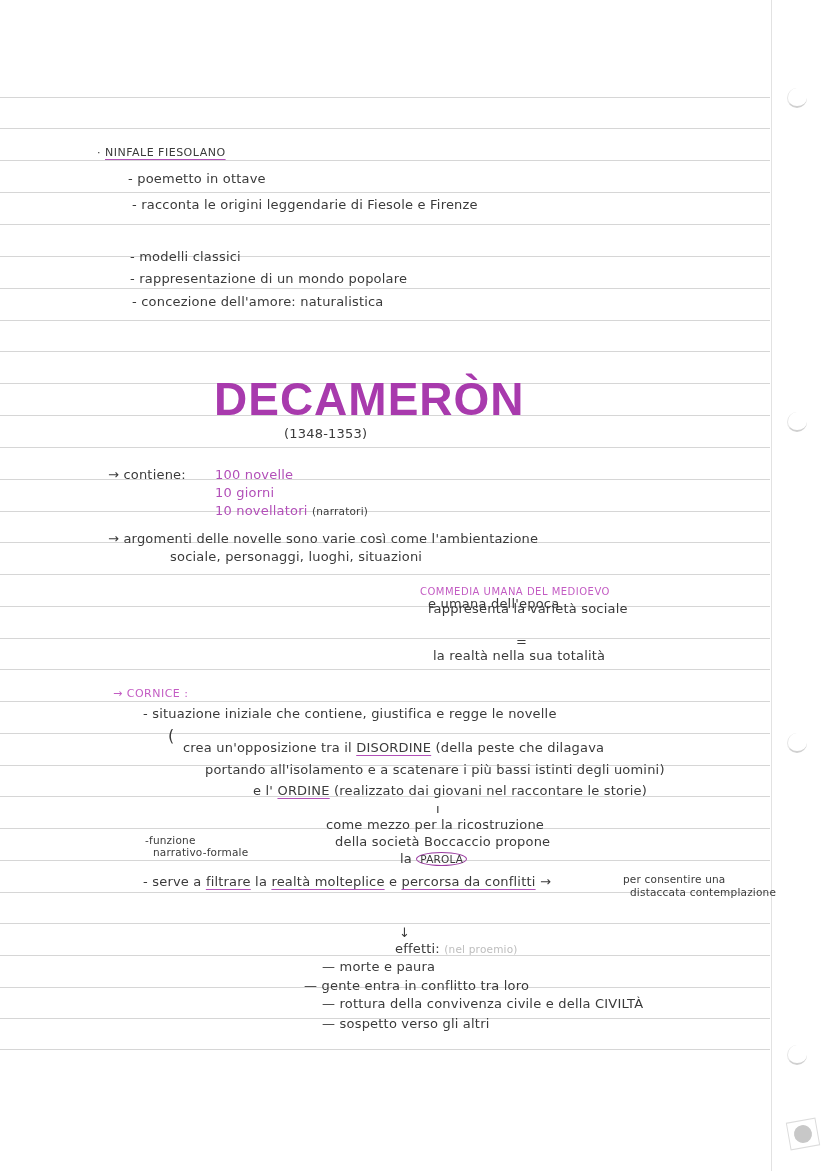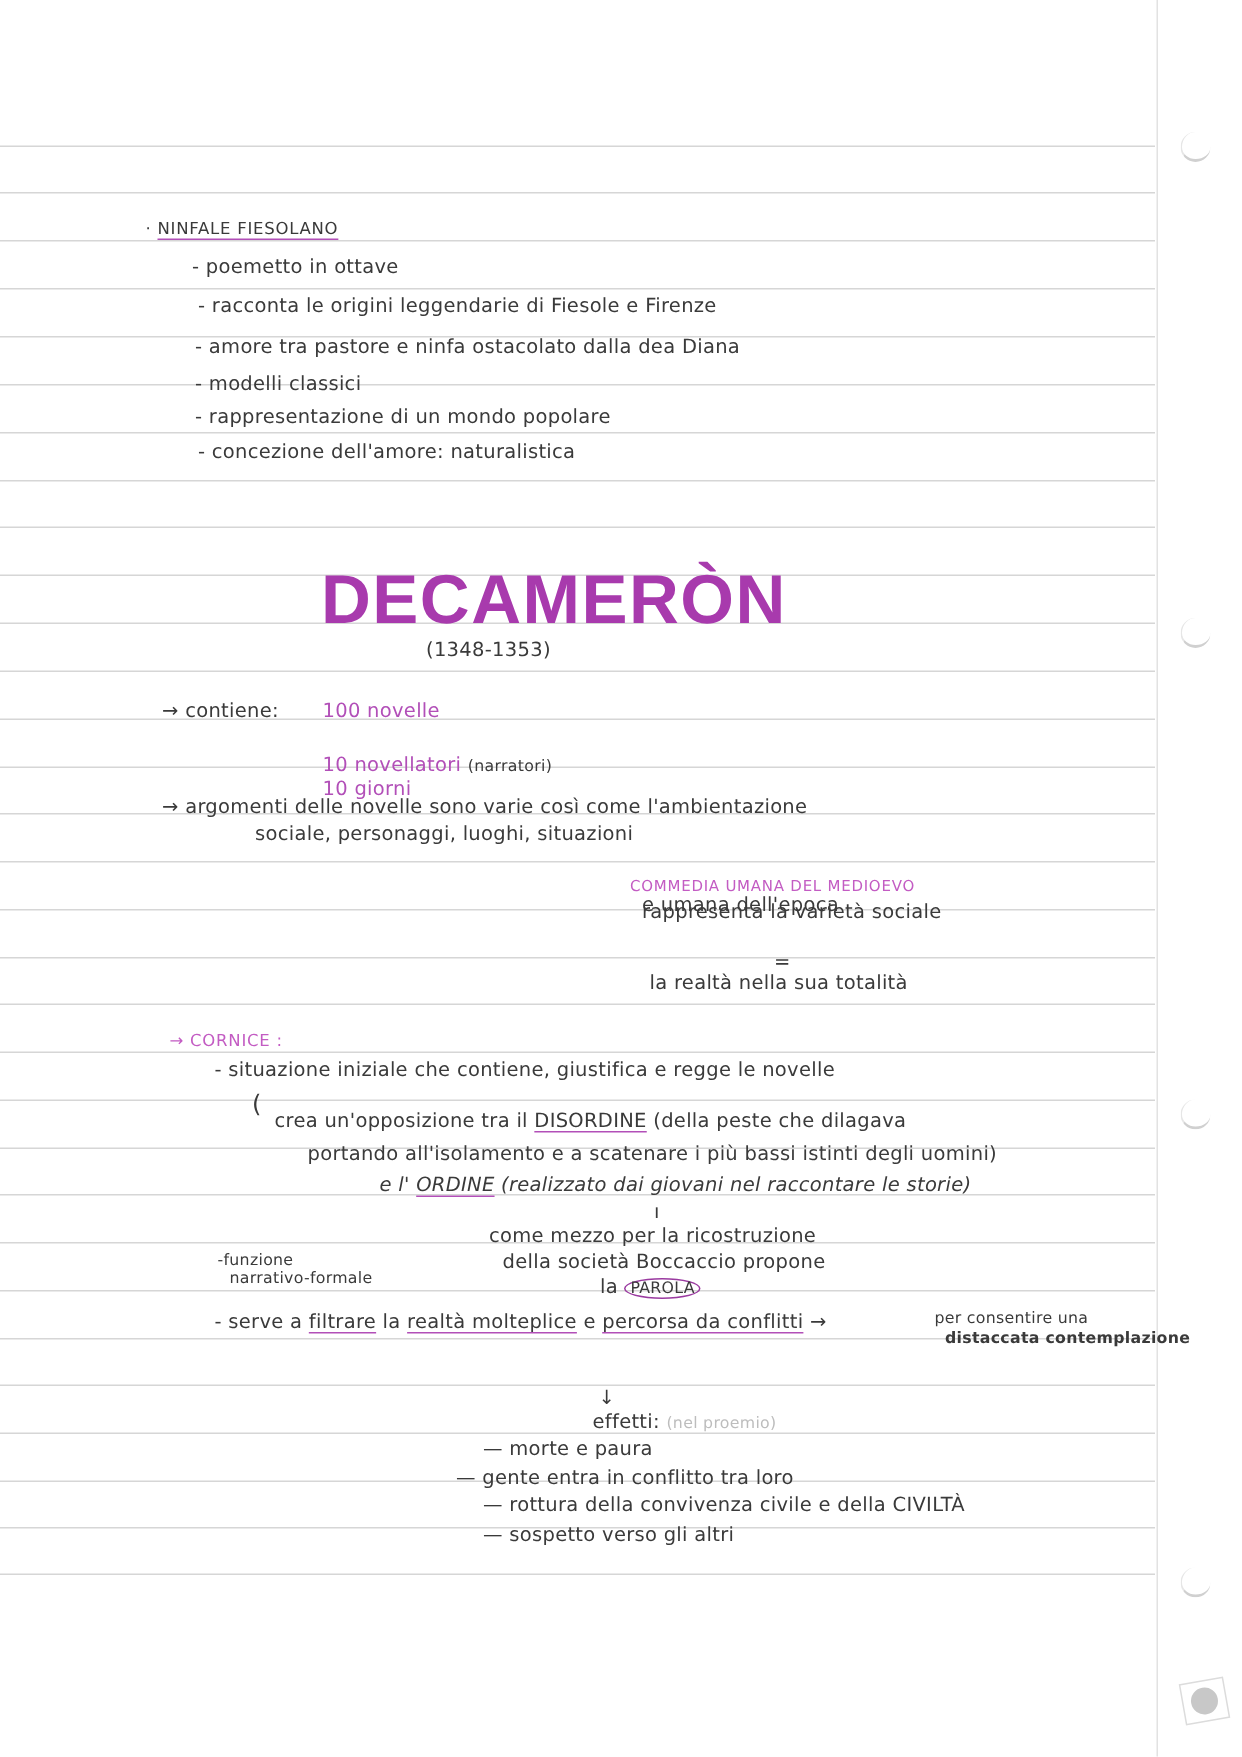--- a/index.html
+++ b/index.html
@@ -70,31 +70,30 @@
   <div class="hole" style="top:1045px"></div>
   <div class="scan-mark">
       <div class="dot"></div>
     </div>
 
   <div class="t caps" style="left:97px; top:145px;">
     · <span class="ul">NINFALE FIESOLANO</span>
   </div>
   <div class="t" style="left:128px; top:171px;">- poemetto in ottave</div>
   <div class="t" style="left:132px; top:197px;">- racconta le origini leggendarie di Fiesole e Firenze</div>
-  <div class="t" style="left:130px; top:224px;">- amore tra pastore e ninfa ostacolato dalla dea Diana</div>
   <div class="t" style="left:130px; top:249px;">- modelli classici</div>
   <div class="t" style="left:130px; top:271px;">- rappresentazione di un mondo popolare</div>
   <div class="t" style="left:132px; top:294px;">- concezione dell'amore: naturalistica</div>
 
   <div class="title">DECAMERÒN</div>
   <div class="t" style="left:284px; top:426px;">(1348-1353)</div>
 
   <div class="t" style="left:108px; top:467px;">→ contiene:</div>
   <div class="t purple" style="left:215px; top:467px;">100 novelle</div>
-  <div class="t purple" style="left:215px; top:485px;margin-top:34px;">10 giorni</div>
+  <div class="t purple" style="left:215px; top:485px;">10 giorni</div>
   <div class="t" style="left:215px; top:503px;">
     <span class="purple">10 novellatori</span>
     <span class="small">(narratori)</span>
   </div>
 
   <div class="t" style="left:108px; top:531px;">→ argomenti delle novelle sono varie così come l'ambientazione</div>
   <div class="t" style="left:170px; top:549px;">sociale, personaggi, luoghi, situazioni</div>
 
   <div class="t caps pink" style="left:420px; top:584px; font-size:10px;">COMMEDIA UMANA DEL MEDIOEVO</div>
   <div class="t" style="left:428px; top:601px;">rappresenta la varietà sociale</div>
@@ -102,38 +101,38 @@
   <div class="t" style="left:516px; top:634px;">=</div>
   <div class="t" style="left:433px; top:648px;">la realtà nella sua totalità</div>
 
   <div class="t caps pink" style="left:113px; top:686px;">→ CORNICE :</div>
   <div class="t" style="left:143px; top:706px;">- situazione iniziale che contiene, giustifica e regge le novelle</div>
   <div class="t" style="left:168px; top:728px; font-size:16px;">(</div>
   <div class="t" style="left:183px; top:740px;">
     <span>crea un'opposizione tra il </span><span class="ul">DISORDINE</span><span> (della peste che dilagava</span>
   </div>
   <div class="t" style="left:205px; top:762px;text-align:center;">portando all'isolamento e a scatenare i più bassi istinti degli uomini)</div>
-  <div class="t" style="left:253px; top:783px;font-style:italic;">
+  <div class="t" style="left:253px; top:783px;">
     <span>e l' </span><span class="ul">ORDINE</span><span> (realizzato dai giovani nel raccontare le storie)</span>
   </div>
   <div class="t" style="left:436px; top:801px;">ı</div>
 
   <div class="t" style="left:326px; top:817px;">come mezzo per la ricostruzione</div>
   <div class="t" style="left:335px; top:834px;">della società Boccaccio propone</div>
   <div class="t" style="left:400px; top:851px;">
     <span>la </span><span class="circle small">PAROLA</span>
   </div>
   <div class="t small" style="left:145px; top:832px;">-funzione</div>
   <div class="t small" style="left:153px; top:844px;">narrativo-formale</div>
 
   <div class="t" style="left:143px; top:874px;">
     <span>- serve a </span><span class="ul">filtrare</span><span> la </span><span class="ul">realtà molteplice</span><span> e </span><span class="ul">percorsa da conflitti</span><span> →</span>
   </div>
   <div class="t small" style="left:623px; top:871px;">per consentire una</div>
-  <div class="t small" style="left:630px; top:884px;font-weight:bold;">distaccata contemplazione</div>
+  <div class="t small" style="left:630px; top:884px;">distaccata contemplazione</div>
 
   <div class="t" style="left:399px; top:925px;">↓</div>
   <div class="t" style="left:395px; top:941px;">
     <span>effetti:</span>
     <span class="grey small">(nel proemio)</span>
   </div>
   <div class="t" style="left:322px; top:959px;">— morte e paura</div>
   <div class="t" style="left:304px; top:978px;">— gente entra in conflitto tra loro</div>
   <div class="t" style="left:322px; top:996px;">— rottura della convivenza civile e della CIVILTÀ</div>
   <div class="t" style="left:322px; top:1016px;">— sospetto verso gli altri</div>

